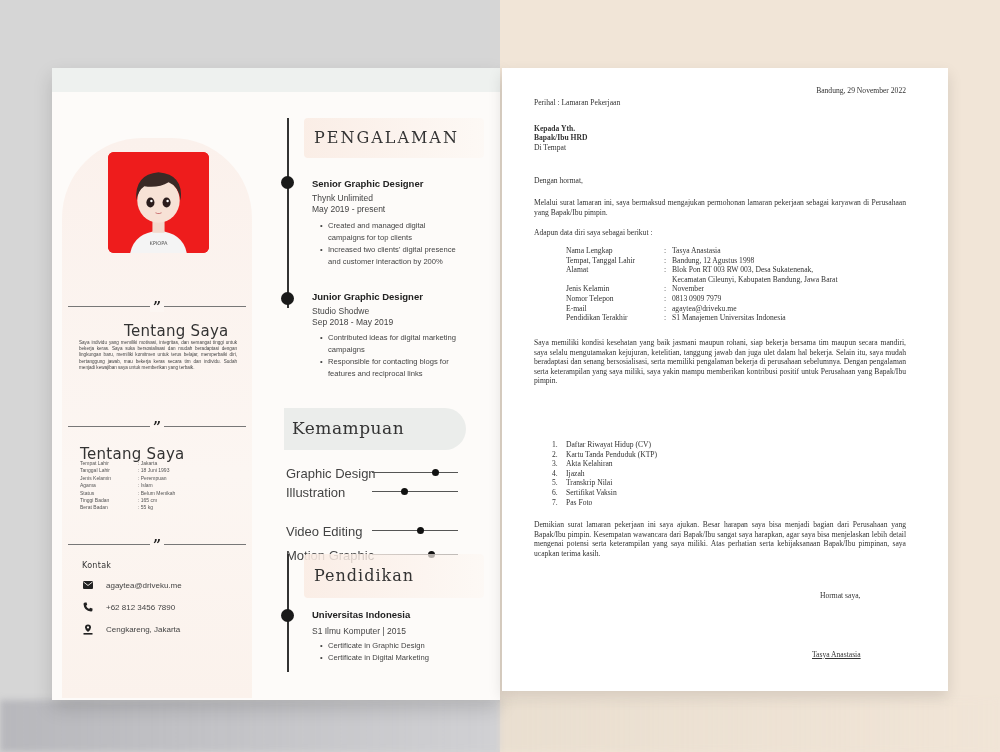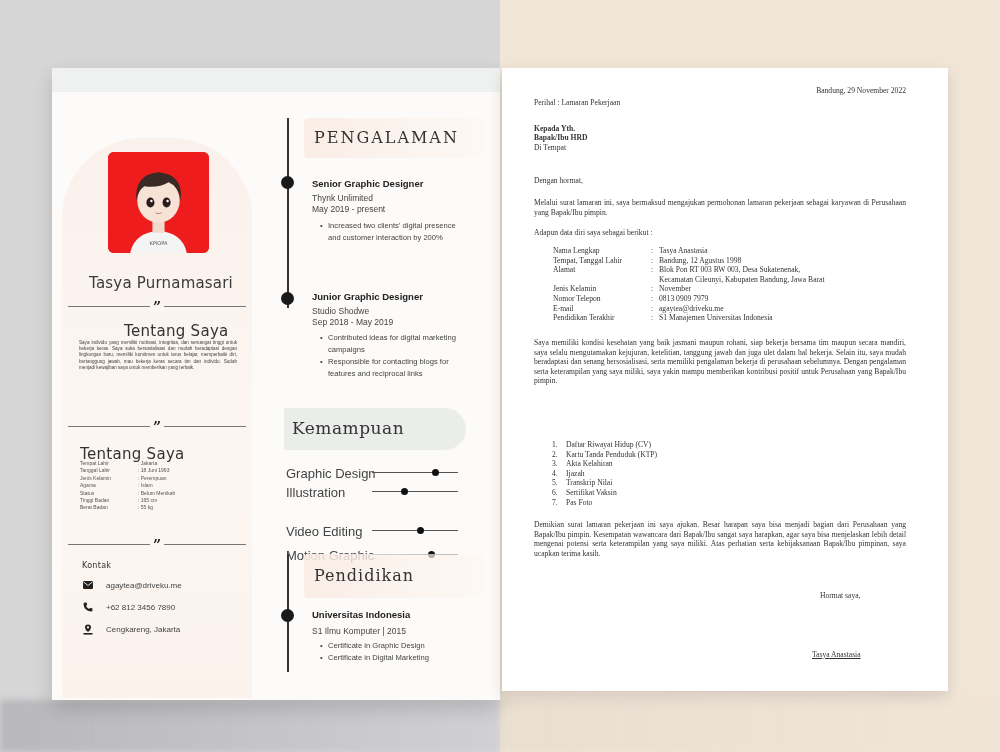--- a/index.html
+++ b/index.html
@@ -119,21 +119,20 @@
       <path d="M28 48 Q26 22 50 20 Q75 22 72 48 Q70 34 60 30 Q50 36 36 34 Q30 38 28 48 Z" fill="#3a2a26"></path>
       <ellipse cx="42" cy="50" rx="4" ry="5" fill="#2a1c1c"></ellipse>
       <ellipse cx="58" cy="50" rx="4" ry="5" fill="#2a1c1c"></ellipse>
       <circle cx="43" cy="48.5" r="1.2" fill="#fff"></circle>
       <circle cx="59" cy="48.5" r="1.2" fill="#fff"></circle>
       <path d="M47 60 Q50 62 53 60" stroke="#c77" stroke-width="1" fill="none"></path>
       <text x="50" y="92" text-anchor="middle" font-size="5" fill="#555" font-family="DejaVu Sans, sans-serif">KPIOPA</text>
     </svg>
   </div>
 
-  <div class="cv-name">Tasya Purnamasari</div>
 
   <div class="divider" style="top:238px;"></div>
   <div class="quote-mark" style="left:98px; top:234px;">”</div>
 
   <div class="sect-title" style="left:72px; top:254px;">Tentang Saya</div>
   <div class="about-text">Saya individu yang memiliki motivasi, integritas, dan semangat tinggi untuk bekerja keras. Saya suka bersosialisasi dan mudah beradaptasi dengan lingkungan baru, memiliki komitmen untuk terus belajar, memperbaiki diri, bertanggung jawab, mau bekerja keras secara tim dan individu. Sudah menjadi kewajiban saya untuk memberikan yang terbaik.</div>
 
   <div class="divider" style="top:358px;"></div>
   <div class="quote-mark" style="left:98px; top:354px;">”</div>
 
@@ -205,20 +204,21 @@
   <div class="cv-right">
     <div class="timeline" style="top:50px; height:190px;"></div>
     <div class="head-band" style="top:50px;"></div>
     <div class="big-head" style="left:40px; top:60px; font-size:16px; letter-spacing:2px;">PENGALAMAN</div>
 
     <div class="tdot" style="top:108px;"></div>
     <div class="job-title" style="top:110px;">Senior Graphic Designer</div>
     <div class="job-meta" style="top:125px;">Thynk Unlimited</div>
     <div class="job-meta" style="top:136px;">May 2019 - present</div>
     <ul class="bullets" style="top:152px; width:140px;">
+      <li>Created and managed digital campaigns for top clients</li>
       <li>Increased two clients' digital presence and customer interaction by 200%</li>
     </ul>
 
     <div class="tdot" style="top:224px;"></div>
     <div class="job-title" style="top:223px;">Junior Graphic Designer</div>
     <div class="job-meta" style="top:238px;">Studio Shodwe</div>
     <div class="job-meta" style="top:249px;">Sep 2018 - May 2019</div>
     <ul class="bullets" style="top:264px; width:140px;">
       <li>Contributed ideas for digital marketing campaigns</li>
       <li>Responsible for contacting blogs for features and reciprocal links</li>
@@ -264,21 +264,21 @@
 <div class="letter">
   <div class="abs" style="right:42px; top:18px;">Bandung, 29 November 2022</div>
   <div class="abs" style="left:32px; top:30px;">Perihal : Lamaran Pekerjaan</div>
   <div class="abs" style="left:32px; top:56px; font-weight:bold;">Kepada Yth.</div>
   <div class="abs" style="left:32px; top:65px; font-weight:bold;">Bapak/Ibu HRD</div>
   <div class="abs" style="left:32px; top:75px;">Di Tempat</div>
   <div class="abs" style="left:32px; top:108px;">Dengan hormat,</div>
   <div class="abs justify" style="left:32px; top:130px; width:372px;">Melalui surat lamaran ini, saya bermaksud mengajukan permohonan lamaran pekerjaan sebagai karyawan di Perusahaan yang Bapak/Ibu pimpin.</div>
   <div class="abs" style="left:32px; top:160px;">Adapun data diri saya sebagai berikut :</div>
 
-  <div class="abs" style="left:51px; top:178px; width:360px;">
+  <div class="abs" style="left:64px; top:178px; width:360px;">
     <div class="kv-row">
         <span class="k">Nama Lengkap</span>
         <span class="c">:</span>
         <span class="v">Tasya Anastasia</span>
       </div>
     <div class="kv-row">
         <span class="k">Tempat, Tanggal Lahir</span>
         <span class="c">:</span>
         <span class="v">Bandung, 12 Agustus 1998</span>
       </div>

